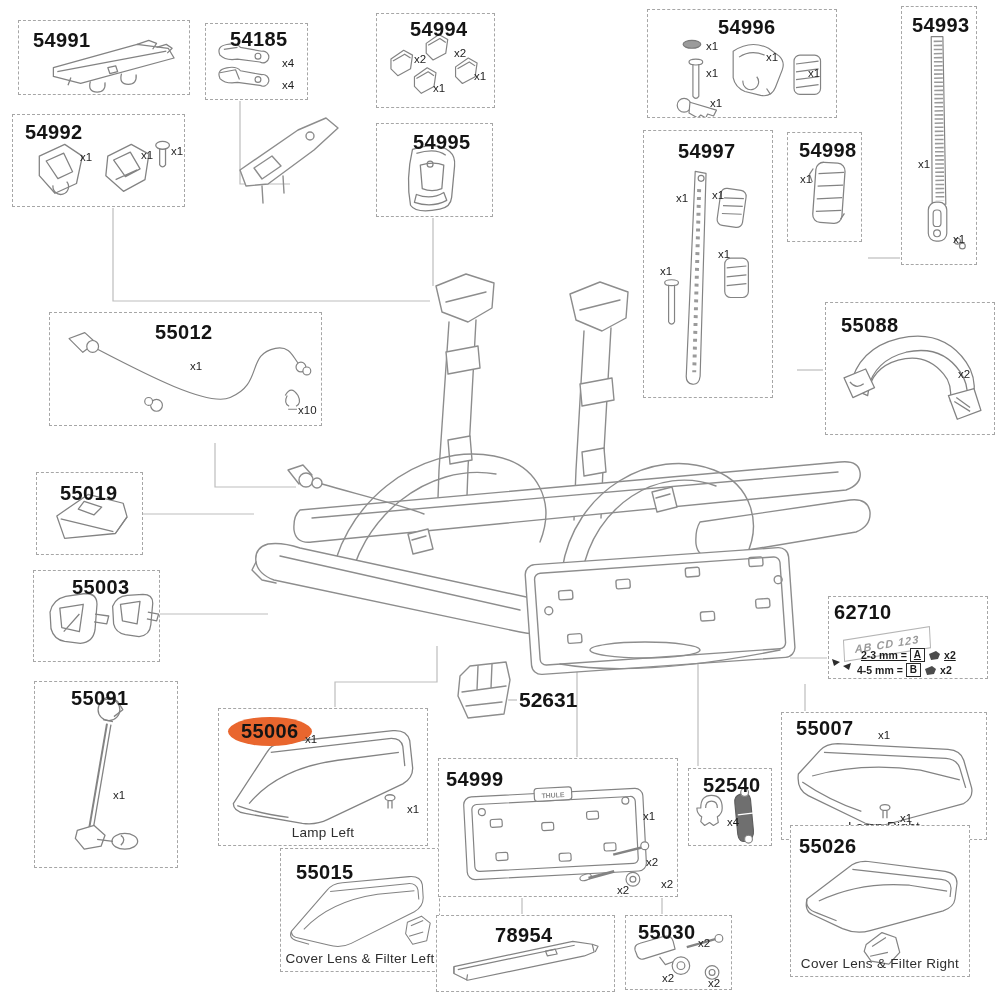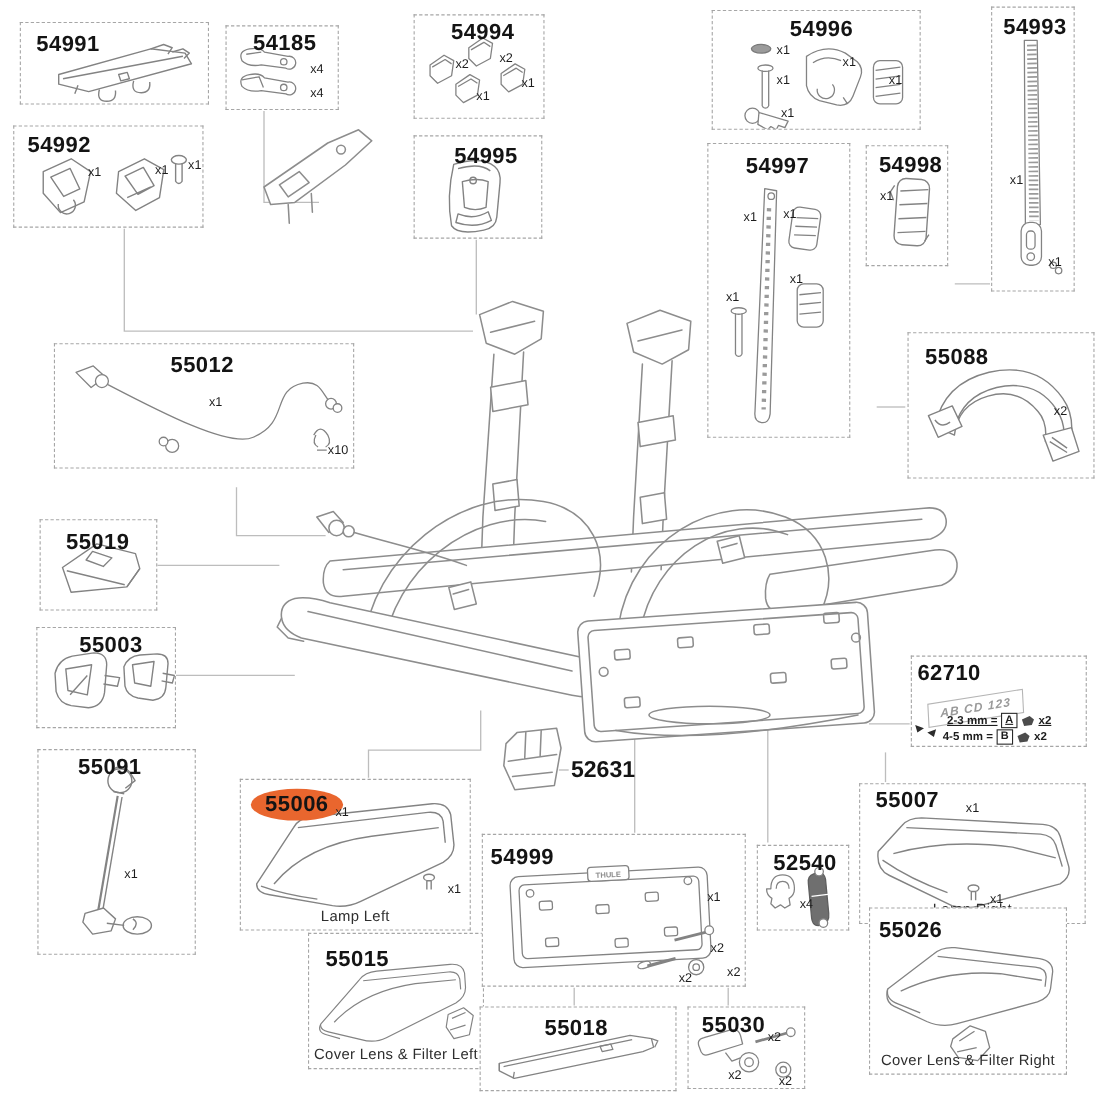--- a/index.html
+++ b/index.html
@@ -419,21 +419,21 @@
           <circle cx="196" cy="122" r="3"></circle>
       </g>
     </svg>
     <span class="qty" style="left:204px;top:52px">x1</span>
     <span class="qty" style="left:207px;top:98px">x2</span>
     <span class="qty" style="left:178px;top:126px">x2</span>
     <span class="qty" style="left:222px;top:120px">x2</span>
   </div>
 
   <div class="pbox b55018">
-    <span class="pnum" style="left:58px;top:9px">55018</span>
+    <span class="pnum" style="left:58px;top:9px">78954</span>
     <svg class="art" viewBox="0 0 179 77">
       <g stroke="#838383" stroke-width="1.2" fill="none" stroke-linejoin="round">
         <path d="M16,52 L138,26 L158,29 L160,37 L150,41 L30,66 L16,59 Z" fill="#fff"></path>
         <path d="M20,55 L140,30 M16,52 L16,59 M30,60 l-1,6"></path>
         <path d="M110,36 l10,-2 2,5 -10,2 z M158,29 l6,2 -3,6"></path>
       </g>
     </svg>
   </div>
 
   <div class="pbox b55030">

